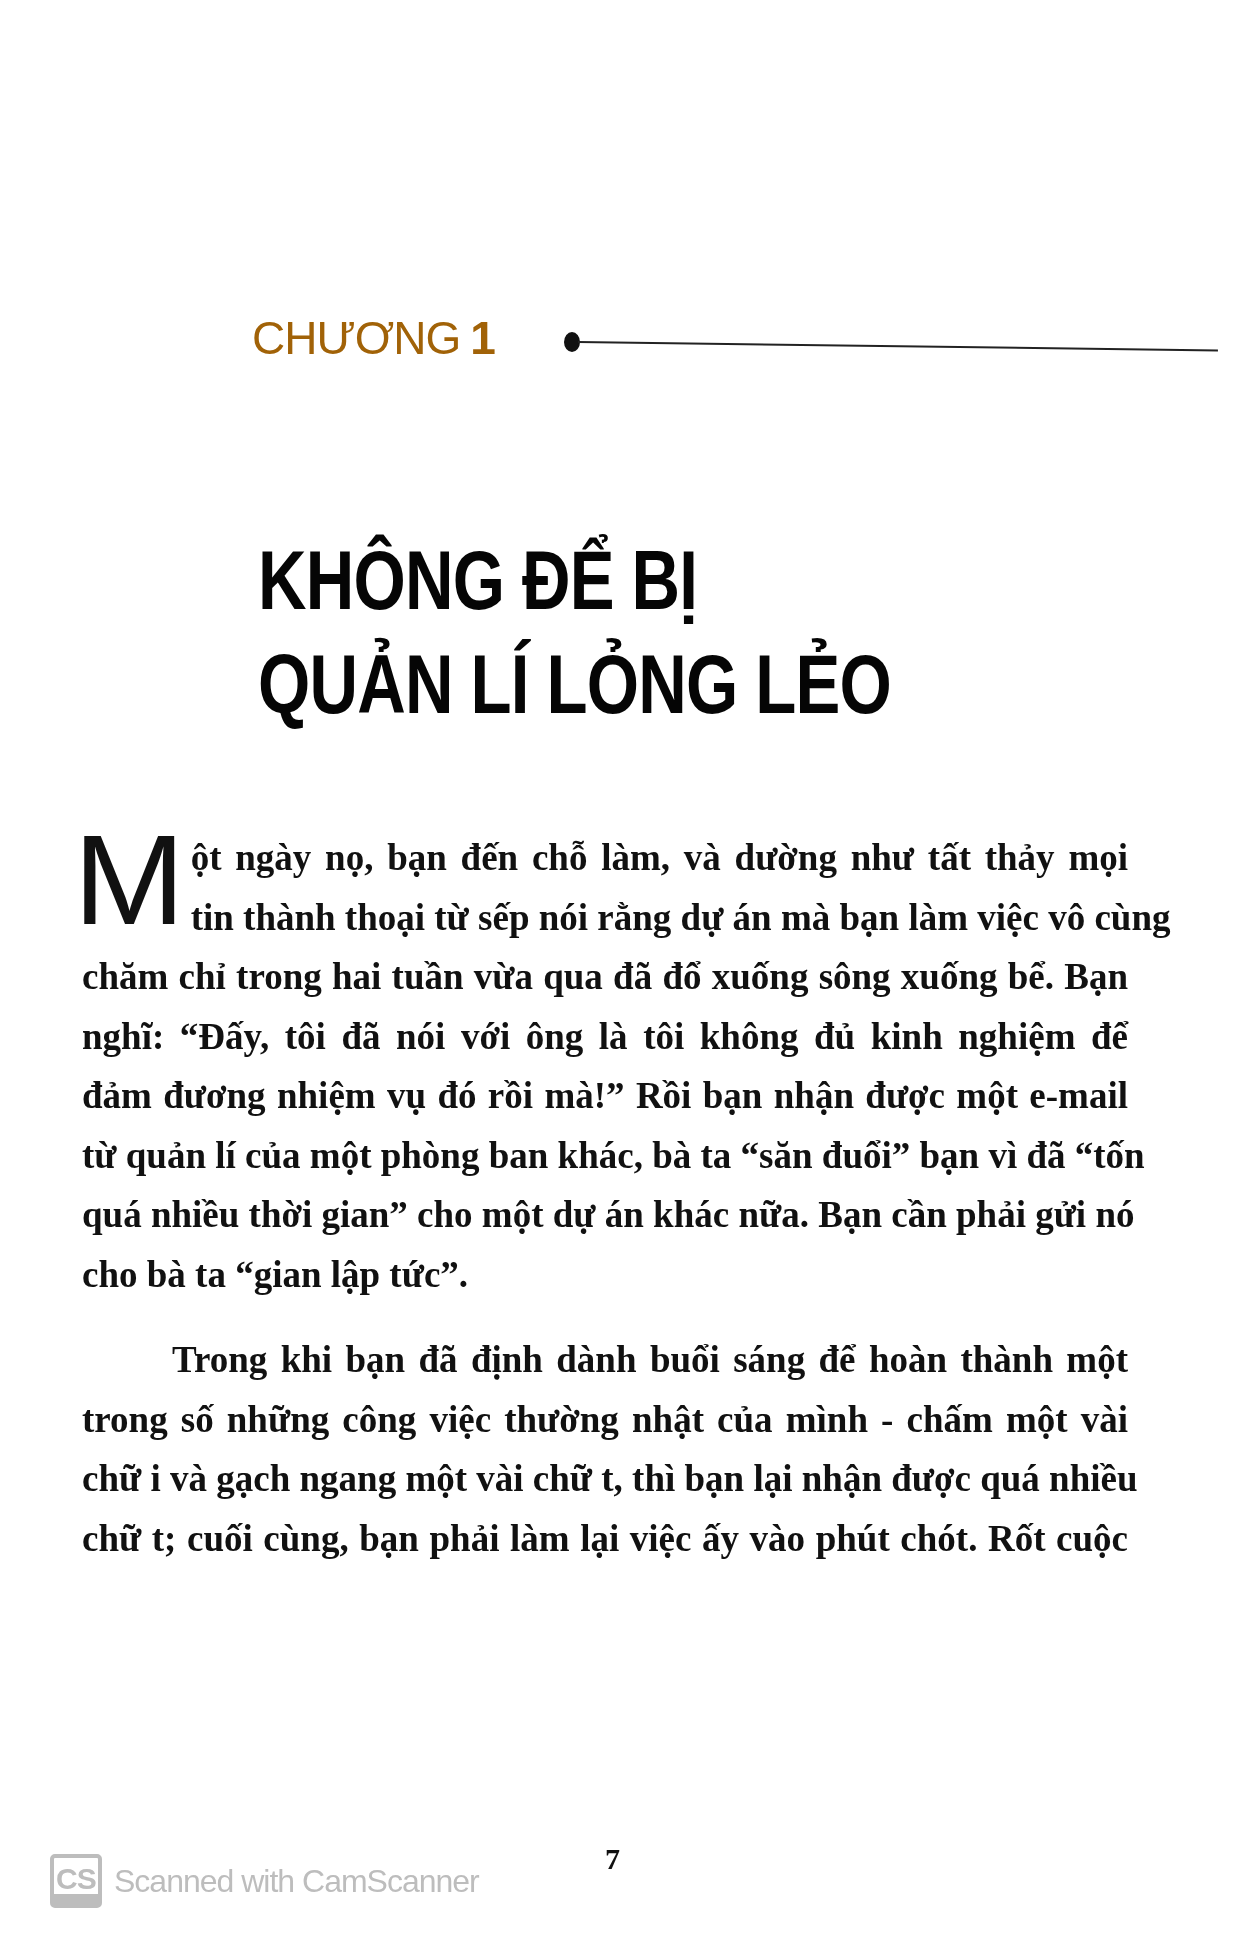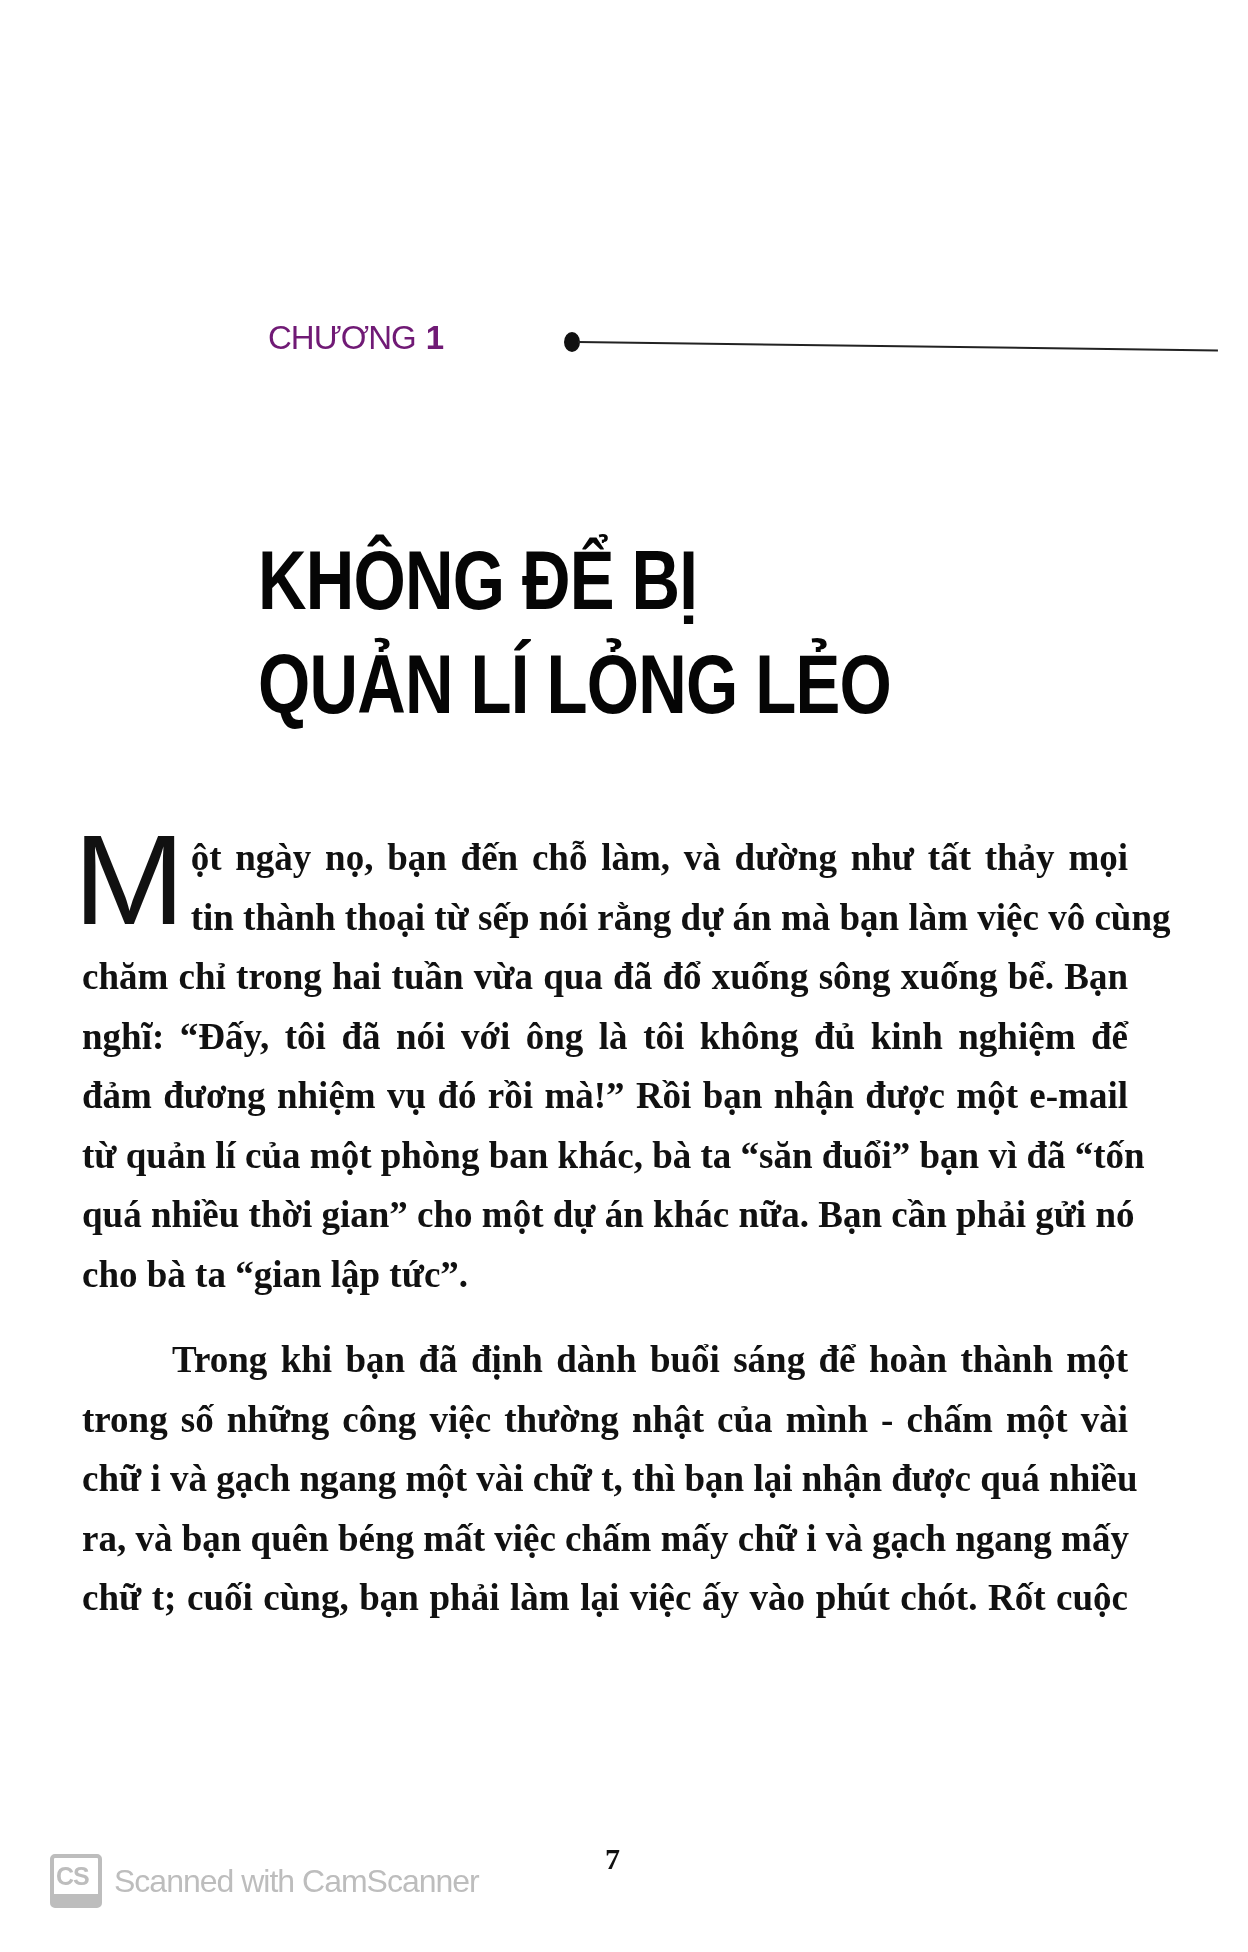--- a/index.html
+++ b/index.html
@@ -3,22 +3,22 @@
 <meta charset="utf-8">
 <style>
   html, body { margin: 0; padding: 0; }
   body {
     width: 1248px; height: 1952px; background: #ffffff; position: relative; overflow: hidden;
     color: #0d0d0d;
   }
   .chapter-head { position: absolute; left: 252px; top: 308px; width: 980px; height: 60px; }
   .chapter-label {
     position: absolute; left: 0; top: 0;
-    font-family: "Liberation Sans", sans-serif; font-size: 33px; letter-spacing: -1px;
-    line-height: 60px; color: #701a75; margin-left: 16px;
+    font-family: "Liberation Sans", sans-serif; font-size: 46px; letter-spacing: -1px;
+    line-height: 60px; color: #a16207;
   }
   .chapter-num { font-weight: bold; margin-left: 10px; }
   .chapter-dot {
     position: absolute; left: 312px; top: 24px; width: 16px; height: 20px; border-radius: 50%;
     background: #111;
   }
   .chapter-rule {
     position: absolute; left: 326px; top: 33px; width: 640px; height: 2px; background: #222;
     transform-origin: left center; transform: rotate(0.75deg);
   }
@@ -52,21 +52,21 @@
   }
   .cs-logo {
     width: 52px; height: 54px; border: 4px solid #bdbdbd; border-radius: 5px; box-sizing: border-box;
     position: relative; background: #fff;
   }
   .cs-logo::after {
     content: ""; position: absolute; left: 0; right: 0; bottom: 0; height: 10px; background: #bdbdbd;
   }
   .cs-logo span {
     position: absolute; left: 2px; top: 4px; font-family: "Liberation Sans", sans-serif;
-    font-size: 25px; font-weight: bold; color: #bdbdbd; letter-spacing: -1px;
+    font-size: 30px; font-weight: bold; color: #bdbdbd; letter-spacing: -1px;
   }
   .wm-text {
     margin-left: 12px; font-family: "Liberation Sans", sans-serif; font-size: 32px; color: #bdbdbd;
     letter-spacing: -1px;
   }
 </style>
 </head>
 <body>
 
 <div class="chapter-head">
@@ -89,21 +89,20 @@
     <span class="line">nghĩ: “Đấy, tôi đã nói với ông là tôi không đủ kinh nghiệm để</span>
     <span class="line">đảm đương nhiệm vụ đó rồi mà!” Rồi bạn nhận được một e-mail</span>
     <span class="line">từ quản lí của một phòng ban khác, bà ta “săn đuổi” bạn vì đã “tốn</span>
     <span class="line">quá nhiều thời gian” cho một dự án khác nữa. Bạn cần phải gửi nó</span>
     <span class="line last">cho bà ta “gian lập tức”.</span>
   </div>
   <div class="para">
     <span class="line">Trong khi bạn đã định dành buổi sáng để hoàn thành một</span>
     <span class="line" style="text-indent:0">trong số những công việc thường nhật của mình - chấm một vài</span>
     <span class="line" style="text-indent:0">chữ i và gạch ngang một vài chữ t, thì bạn lại nhận được quá nhiều</span>
-    <span class="line" style="text-indent:0">ra, và bạn quên béng mất việc chấm mấy chữ i và gạch ngang mấy</span>
     <span class="line" style="text-indent:0">chữ t; cuối cùng, bạn phải làm lại việc ấy vào phút chót. Rốt cuộc</span>
   </div>
 </div>
 
 <div class="page-number">7</div>
 
 <div class="watermark">
   <div class="cs-logo">
       <span>CS</span>
     </div>

